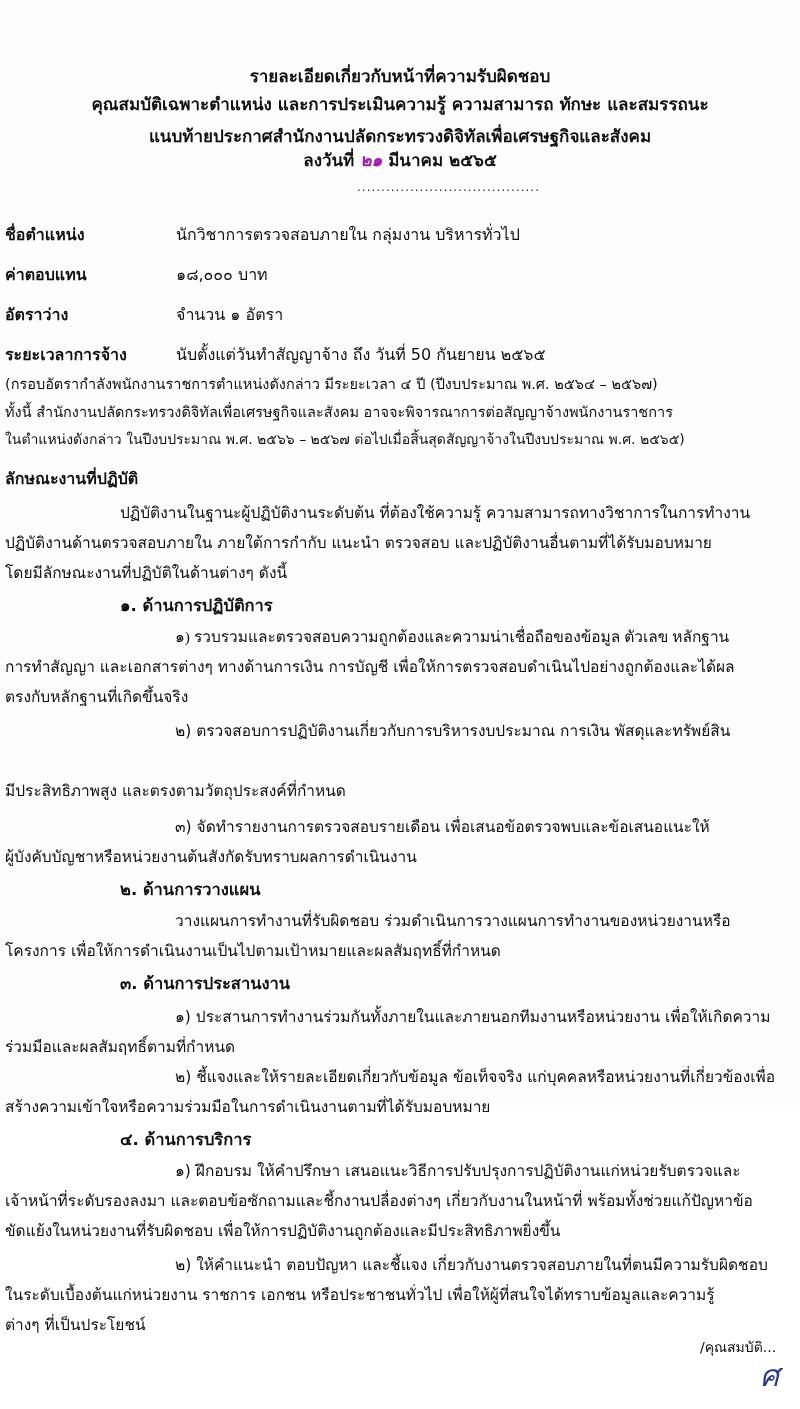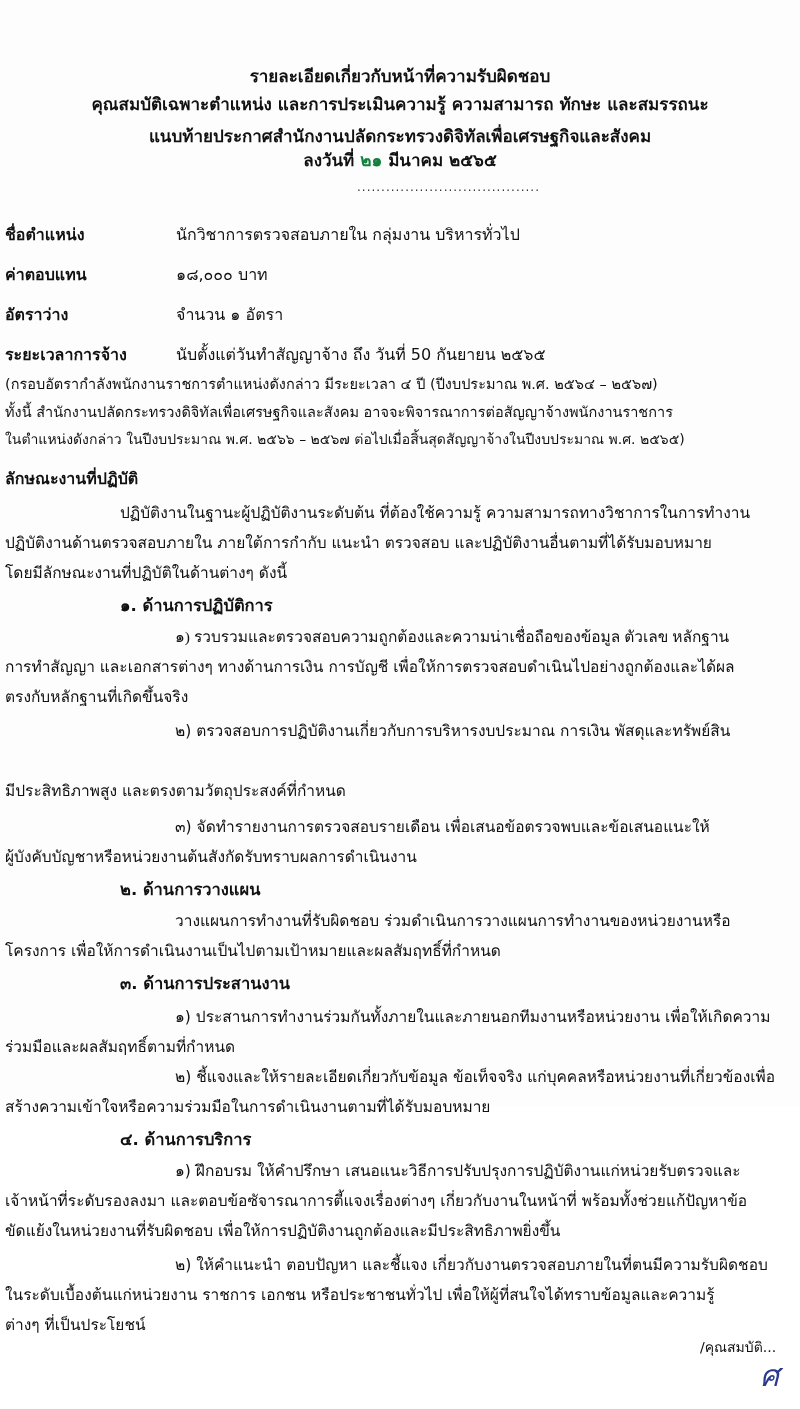--- a/index.html
+++ b/index.html
@@ -4,21 +4,21 @@
   <style>
     html, body { margin: 0; padding: 0; background: #ffffff; }
     body {
       width: 800px; height: 1409px; overflow: hidden; position: relative;
       font-family: "DejaVu Sans", "Liberation Sans", sans-serif;
       color: #111;
     }
     .page { position: absolute; left: 0; top: 0; width: 800px; height: 1106px; background: #fdfdfd; }
     .abs { position: absolute; white-space: nowrap; }
     .title { font-weight: bold; font-size: 17px; text-align: center; left: 0; width: 800px; }
-    .blue { color: #15803d; }
+    .blue { color: #a21caf; font-style: italic; }
     .dots { font-size: 12px; letter-spacing: 1px; color: #333; }
     .label { font-weight: bold; font-size: 16px; left: 5px; }
     .val { font-size: 16px; left: 176px; }
     .body { font-size: 15.5px; left: 5px; }
     .ind1 { left: 120px; }
     .ind2 { left: 175px; }
     .head { font-weight: bold; font-size: 16.5px; }
     .sig { color: #2b3a8f; font-size: 30px; font-style: italic; left: 760px; top: 1352px; }
   </style>
 </head>
@@ -68,21 +68,21 @@
   <div class="abs body" style="top:938px;">โครงการ เพื่อให้การดำเนินงานเป็นไปตามเป้าหมายและผลสัมฤทธิ์ที่กำหนด</div>
 
   <div class="abs head ind1" style="top:970px;">๓. ด้านการประสานงาน</div>
   <div class="abs body ind2" style="top:1004px;">๑) ประสานการทำงานร่วมกันทั้งภายในและภายนอกทีมงานหรือหน่วยงาน เพื่อให้เกิดความ</div>
   <div class="abs body" style="top:1034px;">ร่วมมือและผลสัมฤทธิ์ตามที่กำหนด</div>
   <div class="abs body ind2" style="top:1064px;">๒) ชี้แจงและให้รายละเอียดเกี่ยวกับข้อมูล ข้อเท็จจริง แก่บุคคลหรือหน่วยงานที่เกี่ยวข้องเพื่อ</div>
   <div class="abs body" style="top:1094px;">สร้างความเข้าใจหรือความร่วมมือในการดำเนินงานตามที่ได้รับมอบหมาย</div>
 
   <div class="abs head ind1" style="top:1126px;">๔. ด้านการบริการ</div>
   <div class="abs body ind2" style="top:1158px;">๑) ฝึกอบรม ให้คำปรึกษา เสนอแนะวิธีการปรับปรุงการปฏิบัติงานแก่หน่วยรับตรวจและ</div>
-  <div class="abs body" style="top:1188px;">เจ้าหน้าที่ระดับรองลงมา และตอบข้อซัจารณาการตี้แจงเรื่องต่างๆ เกี่ยวกับงานในหน้าที่ พร้อมทั้งช่วยแก้ปัญหาข้อ</div>
+  <div class="abs body" style="top:1188px;">เจ้าหน้าที่ระดับรองลงมา และตอบข้อซักถามและชี้กงานปลื่องต่างๆ เกี่ยวกับงานในหน้าที่ พร้อมทั้งช่วยแก้ปัญหาข้อ</div>
   <div class="abs body" style="top:1218px;">ขัดแย้งในหน่วยงานที่รับผิดชอบ เพื่อให้การปฏิบัติงานถูกต้องและมีประสิทธิภาพยิ่งขึ้น</div>
   <div class="abs body ind2" style="top:1252px;">๒) ให้คำแนะนำ ตอบปัญหา และชี้แจง เกี่ยวกับงานตรวจสอบภายในที่ตนมีความรับผิดชอบ</div>
   <div class="abs body" style="top:1282px;">ในระดับเบื้องต้นแก่หน่วยงาน ราชการ เอกชน หรือประชาชนทั่วไป เพื่อให้ผู้ที่สนใจได้ทราบข้อมูลและความรู้</div>
   <div class="abs body" style="top:1312px;">ต่างๆ ที่เป็นประโยชน์</div>
 
   <div class="abs body" style="top:1336px; left:700px; font-size:14px;">/คุณสมบัติ...</div>
   <div class="abs sig">ศ</div>
 
 </div>
 

